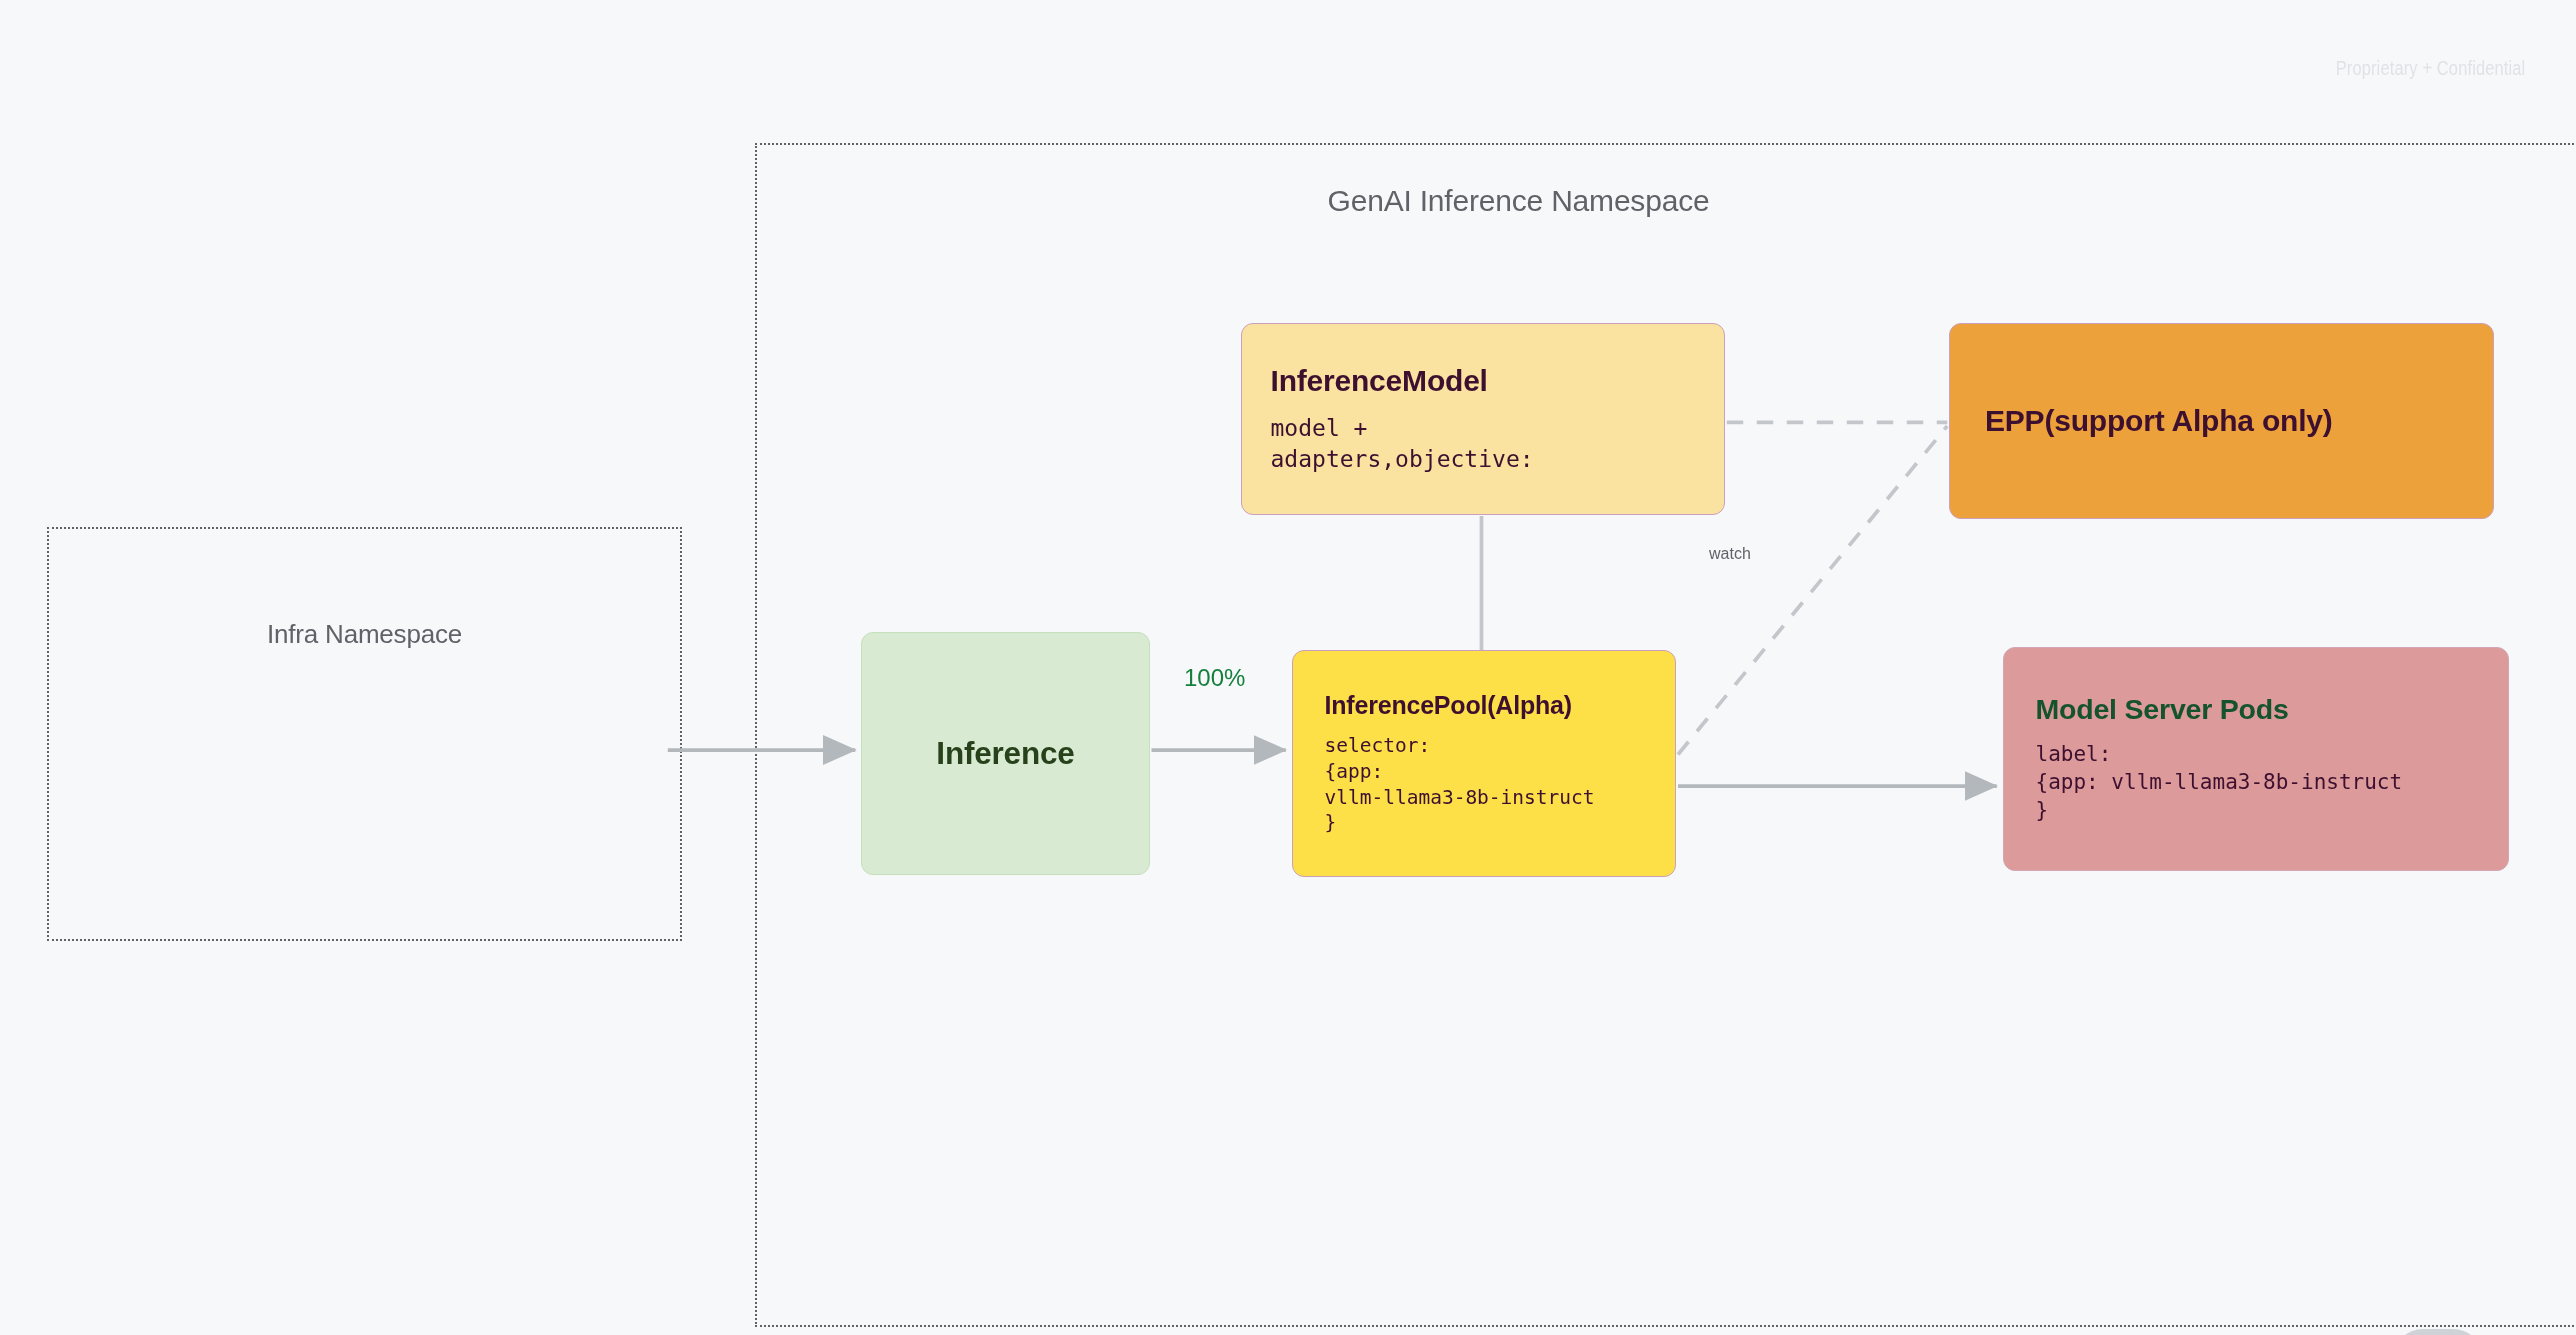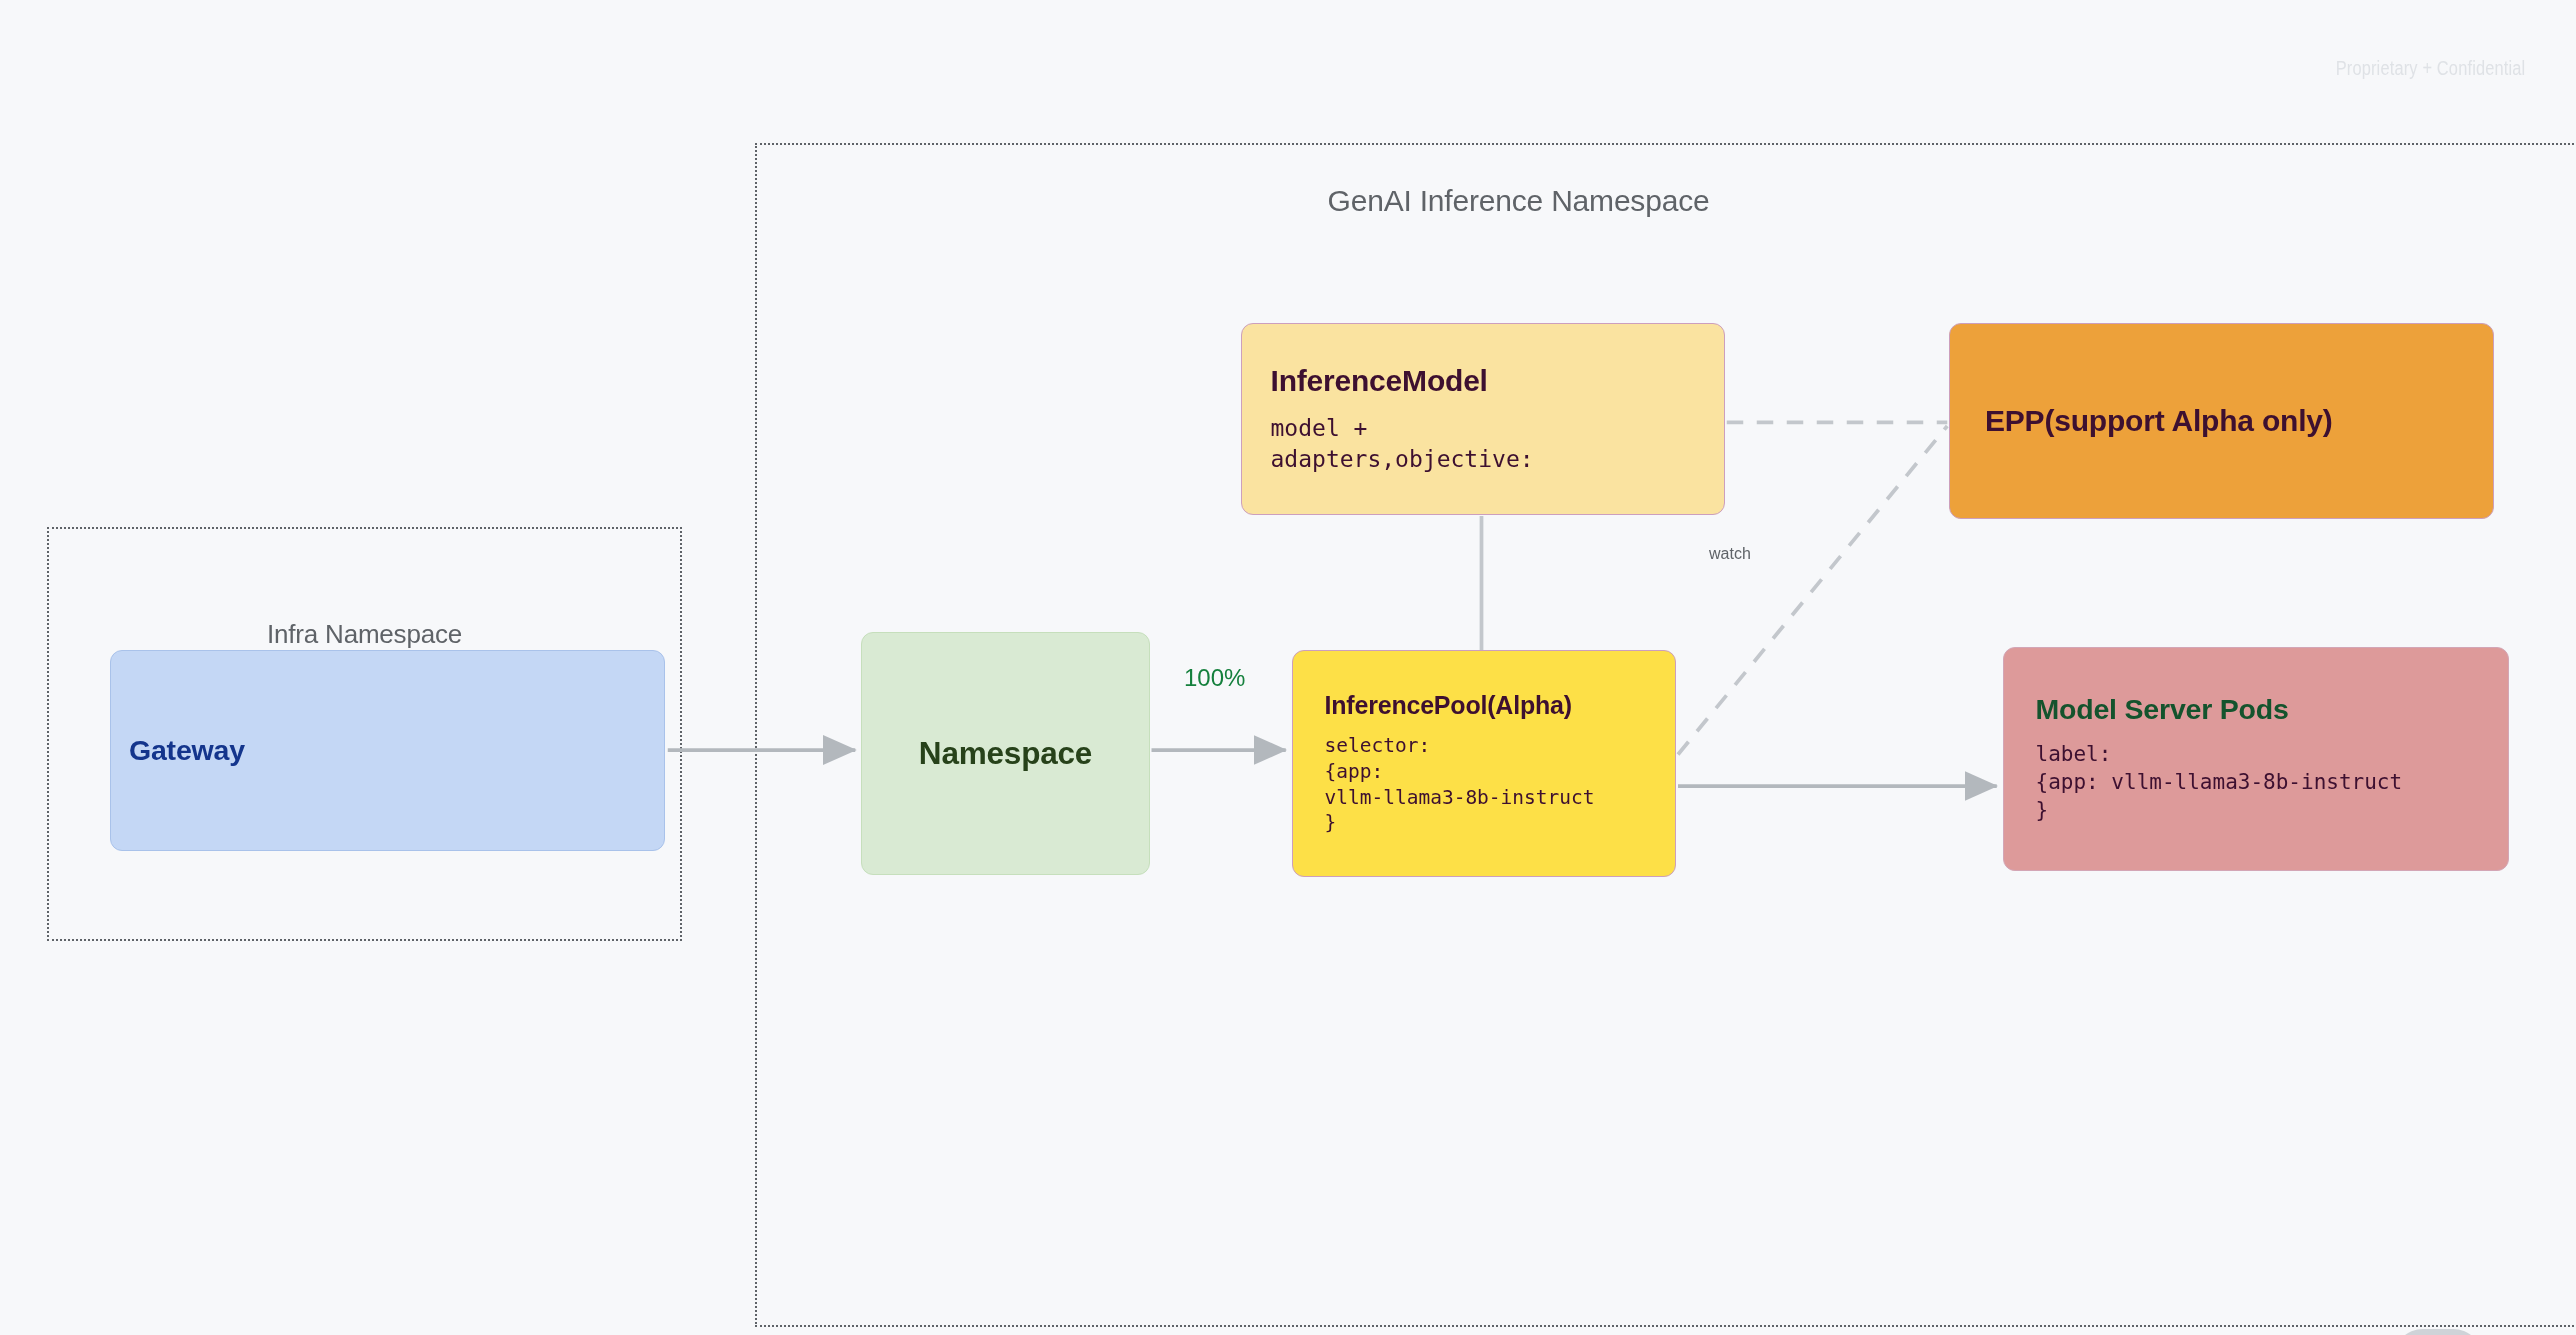--- a/index.html
+++ b/index.html
@@ -273,26 +273,23 @@
     <line x1="2302" y1="563" x2="2596" y2="563" stroke="#c3c7cc" stroke-width="5" stroke-dasharray="22 18"></line>
 
     <line x1="2237" y1="1006" x2="2596" y2="568" stroke="#c3c7cc" stroke-width="5" stroke-dasharray="22 18"></line>
 
     <line x1="2237" y1="1048" x2="2662" y2="1048" stroke="#b3b8bd" stroke-width="5" marker-end="url(#arrowhead)"></line>
   </svg>
 
   <div class="edge-label" id="label-100">100%</div>
   <div class="edge-label" id="label-watch">watch</div>
 
-  <div class="node" id="gateway">
-    <div class="title">Gateway</div>
-  </div>
 
   <div class="node" id="httproute">
-    <div class="title">Namespace</div>
+    <div class="title">Inference</div>
   </div>
 
   <div class="node" id="inference-model">
     <div class="title">InferenceModel</div>
     <div class="sub">model +
 adapters,objective:</div>
   </div>
 
   <div class="node" id="inference-pool">
     <div class="title">InferencePool(Alpha)</div>

